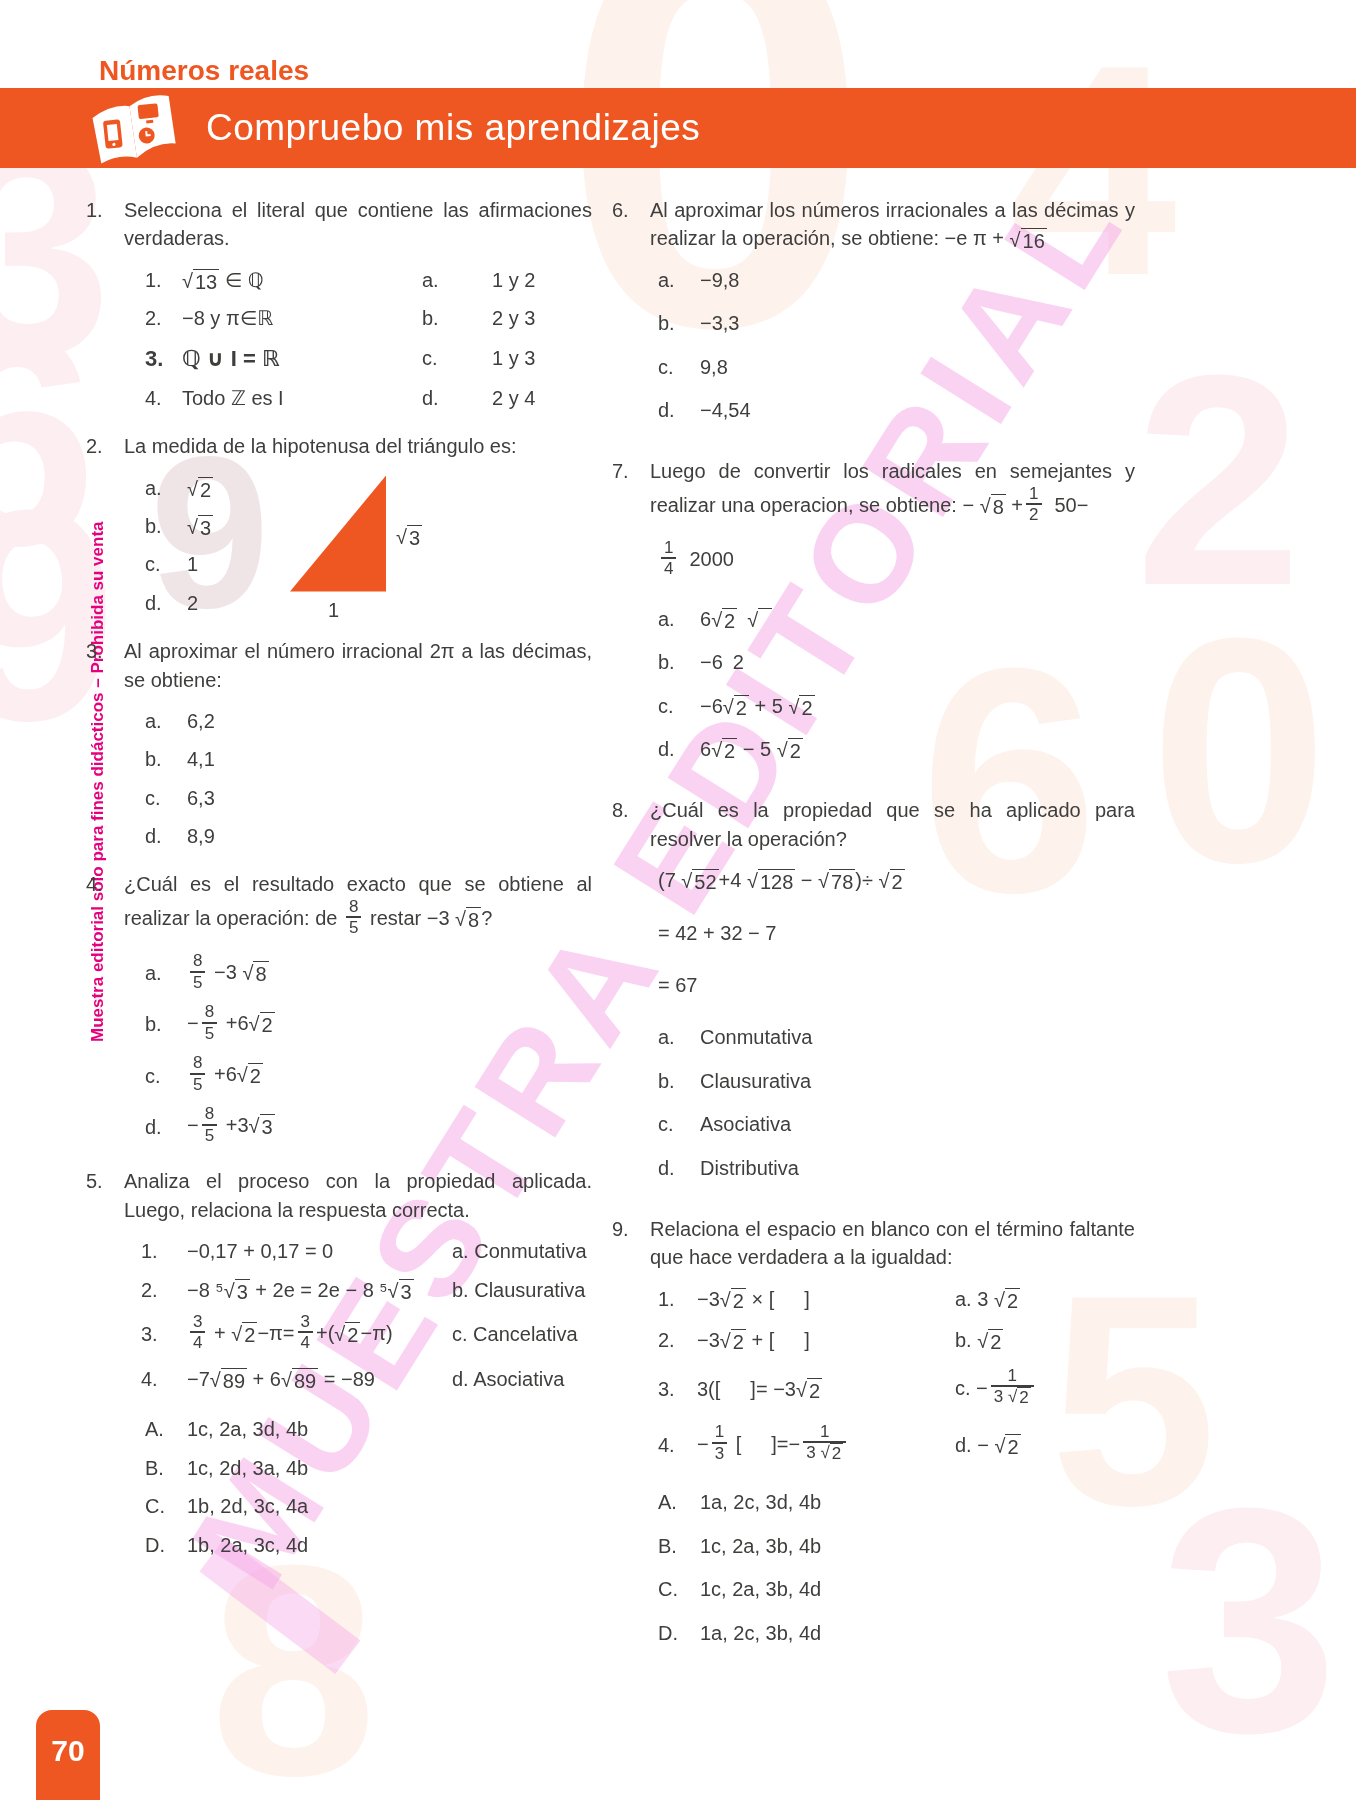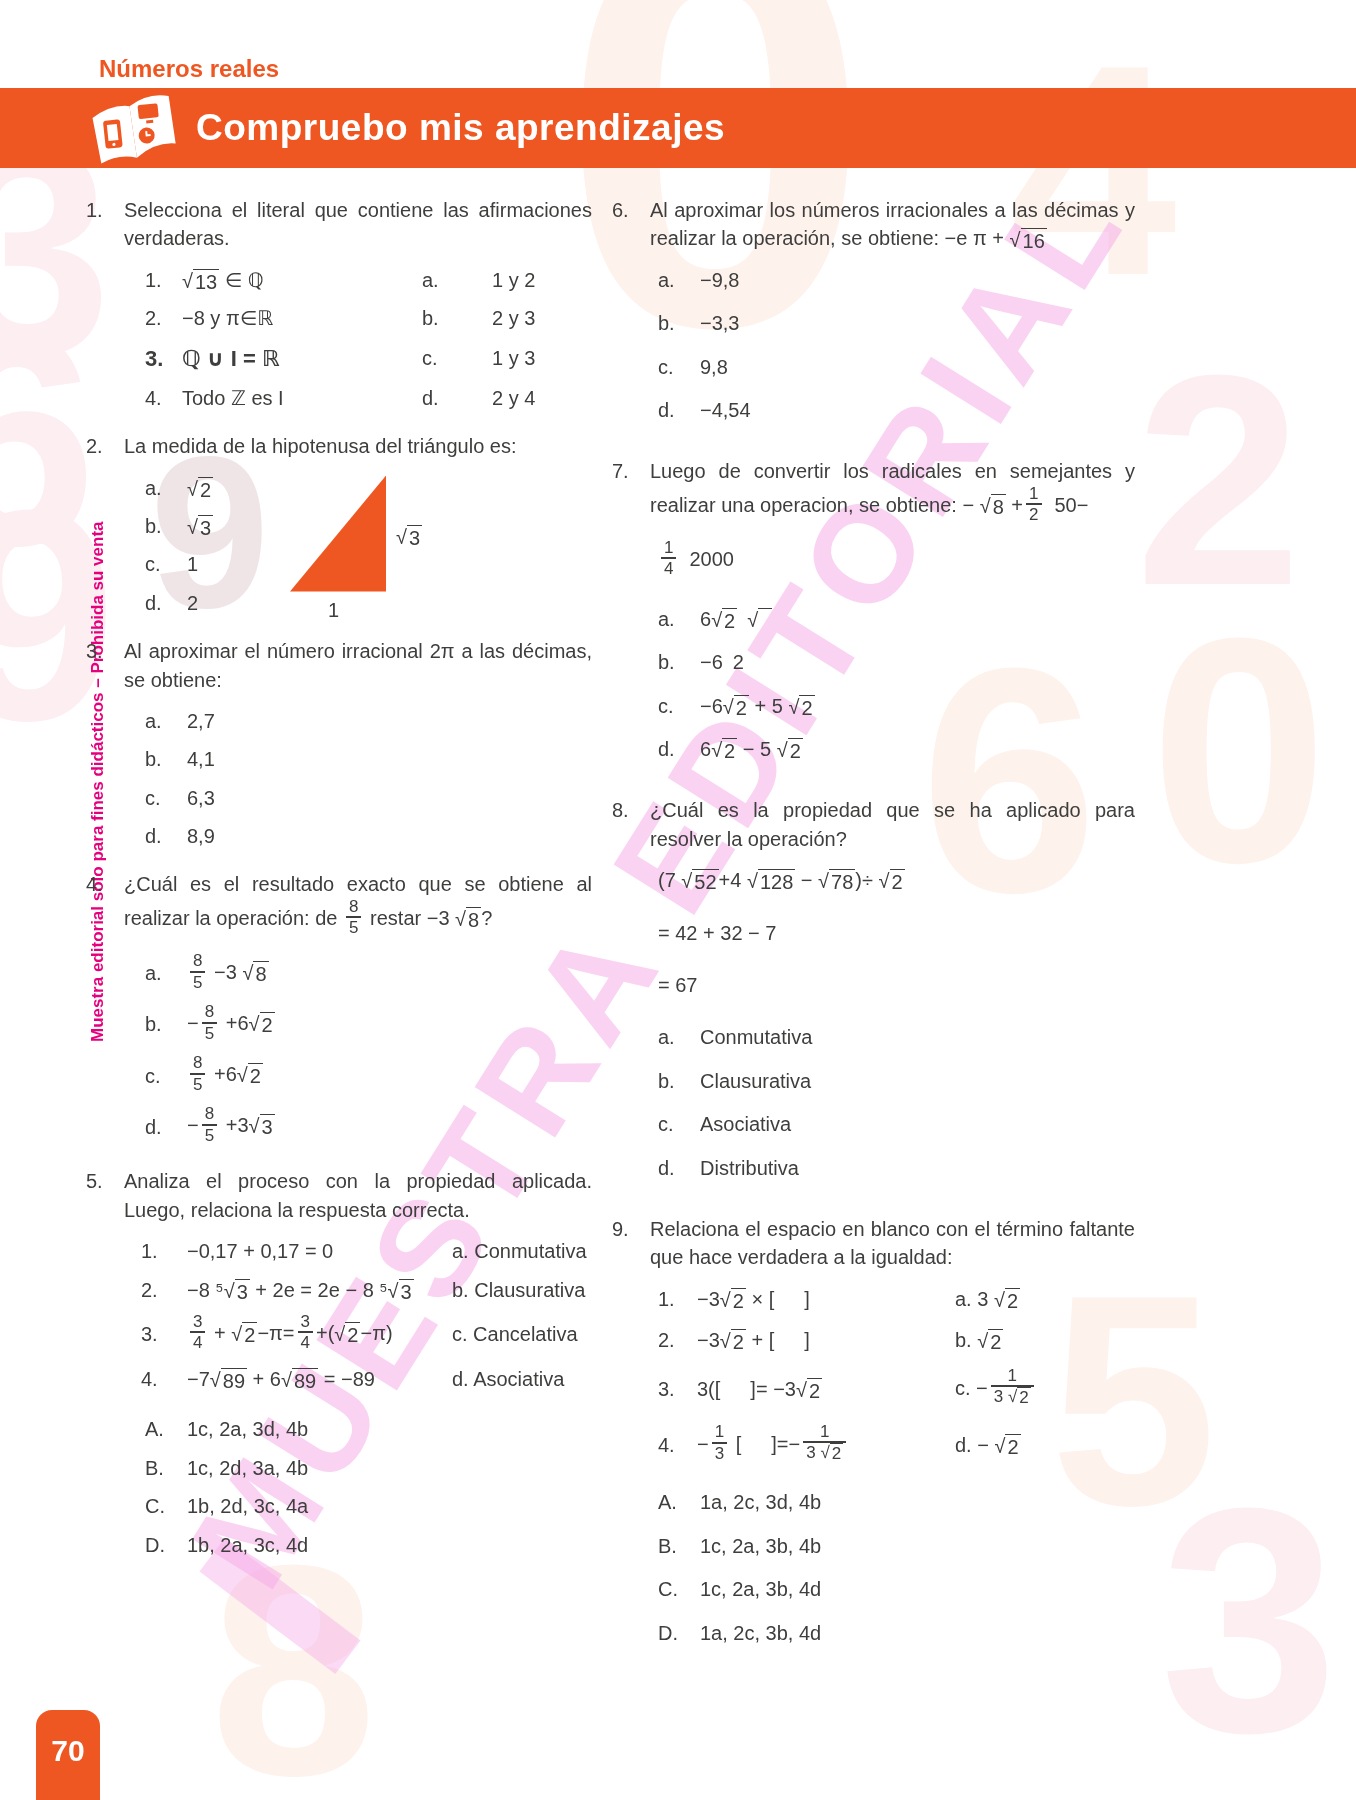--- a/index.html
+++ b/index.html
@@ -20,27 +20,27 @@
   .bgd10{left:210px;top:1520px;font-size:300px;color:#fdf2ec}
   .bgd11{left:1050px;top:1250px;font-size:300px;color:#fdf2ec}
   .bgd12{left:1160px;top:1460px;font-size:320px;color:#fceef1}
   
   .watermark{position:absolute;left:160px;top:1530px;z-index:1;transform:rotate(-58deg);
              transform-origin:0 0;font-size:138px;font-weight:bold;letter-spacing:10px;
              color:#f6aee8;opacity:.55;white-space:nowrap}
   .wm2{position:absolute;left:195px;top:1585px;width:170px;height:42px;background:#f6aee8;
        opacity:.45;transform:rotate(37deg);z-index:1}
   
-  .section-label{position:absolute;left:99px;top:55px;font-size:24px;font-weight:bold;
+  .section-label{position:absolute;left:99px;top:55px;font-size:28px;font-weight:bold;
                  color:#EF5722;z-index:2}
   .dotted{position:absolute;left:0;top:97px;width:292px;border-top:3px dotted #bc6b52;z-index:2}
   .banner{position:absolute;left:0;top:88px;width:1356px;height:80px;background:#EF5722;z-index:2}
   .banner-icon{position:absolute;left:82px;top:-4px}
-  .banner-title{position:absolute;left:196px;top:0;line-height:80px;font-size:37px;
-                font-weight:bold;color:#fff;letter-spacing:.5px}
+  .banner-title{position:absolute;left:206px;top:0;line-height:80px;font-size:37px;
+                font-weight:normal;color:#fff;letter-spacing:.5px}
   
   .sidebar-note{position:absolute;left:88px;top:1042px;transform:rotate(-90deg);
                 transform-origin:0 0;font-size:17px;font-weight:bold;color:#E5017D;
                 white-space:nowrap;z-index:2}
   
   .col{position:absolute;z-index:2;font-size:20px;line-height:1.42}
   .col-left{left:86px;top:196px;width:506px}
   .col-right{left:612px;top:196px;width:523px}
   .q{display:flex}
   .col-left .q{margin-bottom:10px}
@@ -213,21 +213,21 @@
         </div>
       </div>
     </section>
 
     <section class="q">
       <span class="qnum">3.</span>
       <div class="qbody">
         <p class="qtext">Al aproximar el número irracional 2π a las décimas, se obtiene:</p>
         <div class="opt">
           <span class="olabel">a.</span>
-          <span class="oval">2,7</span>
+          <span class="oval">6,2</span>
         </div>
         <div class="opt">
           <span class="olabel">b.</span>
           <span class="oval">4,1</span>
         </div>
         <div class="opt">
           <span class="olabel">c.</span>
           <span class="oval">6,3</span>
         </div>
         <div class="opt">

